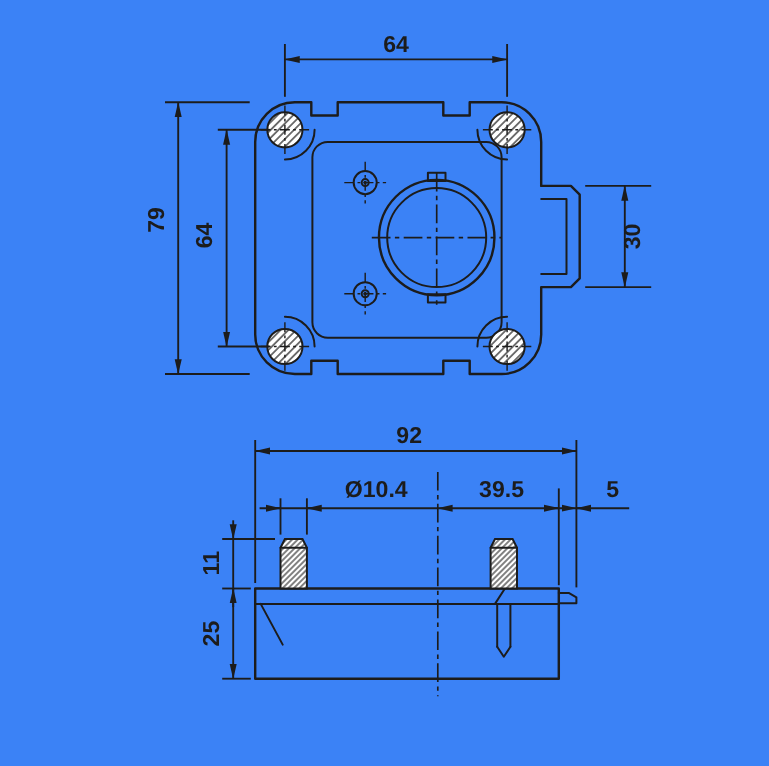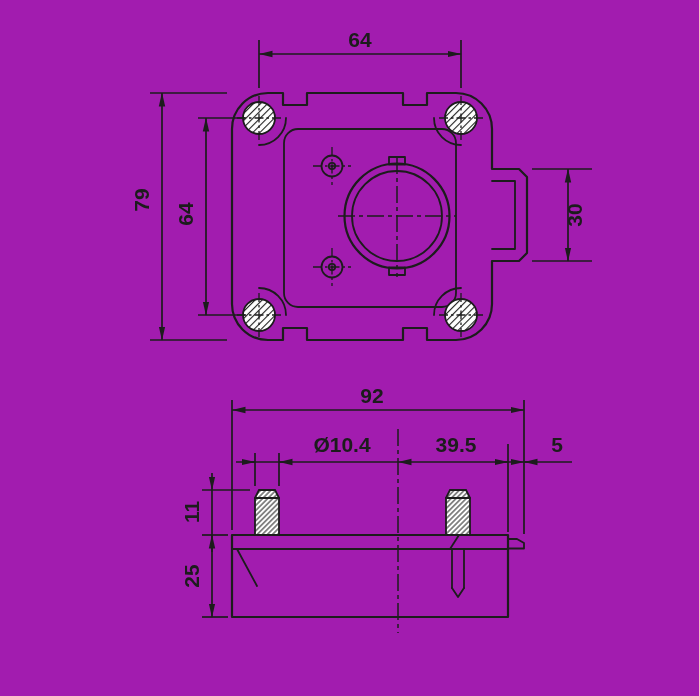--- a/index.html
+++ b/index.html
@@ -1,18 +1,18 @@
 <!DOCTYPE html>
 <html><head>
 <meta charset="utf-8">
 <style>
   * { margin: 0; padding: 0; box-sizing: border-box; }
   html, body { background: #ffffff; }
   body { font-family: "Liberation Sans", sans-serif; }
-  .canvas { position: relative; width: 699px; height: 696px; background: #a21caf; overflow: hidden; }
+  .canvas { position: relative; width: 699px; height: 696px; background: #3b82f6; overflow: hidden; }
   .dim {
     font-family: "Liberation Sans", sans-serif;
     font-size: 21px;
     font-weight: bold;
     fill: #1c1c1c;
   }
   .outline { fill: none; stroke: #1c1c1c; stroke-width: 2.2; stroke-linejoin: round; stroke-linecap: round; }
   .thin    { fill: none; stroke: #1c1c1c; stroke-width: 1.8; stroke-linejoin: round; stroke-linecap: round; }
   .dimline { fill: none; stroke: #1c1c1c; stroke-width: 1.7; }
   .center  { fill: none; stroke: #1c1c1c; stroke-width: 1.5; stroke-dasharray: 17 4 4 4; }

